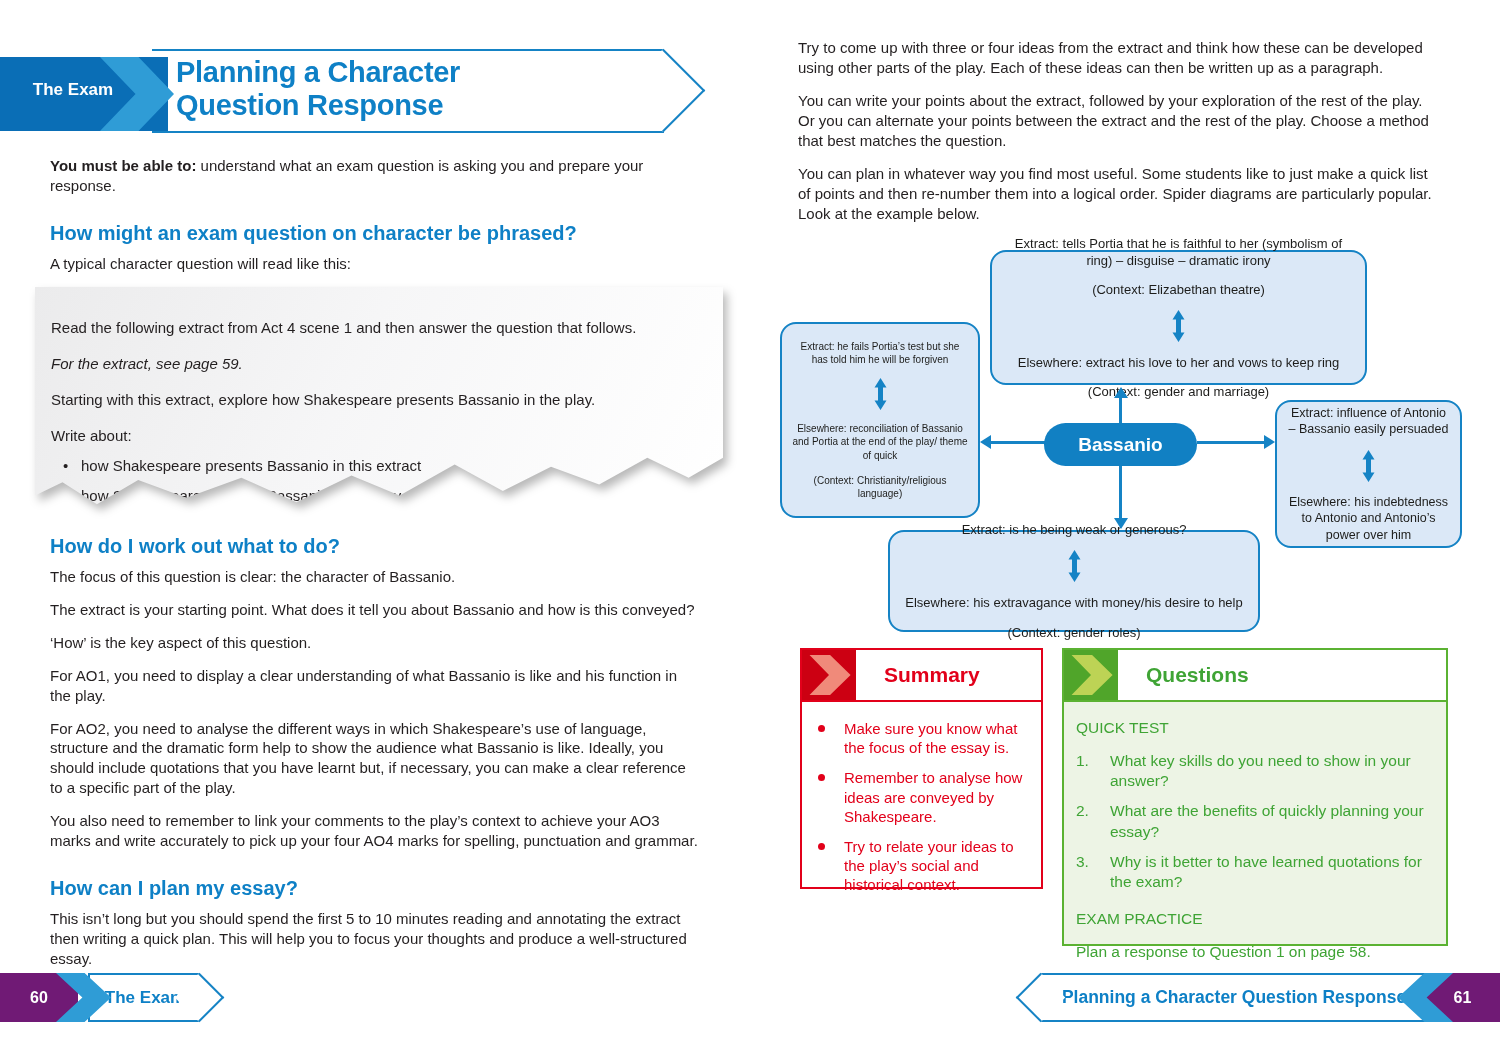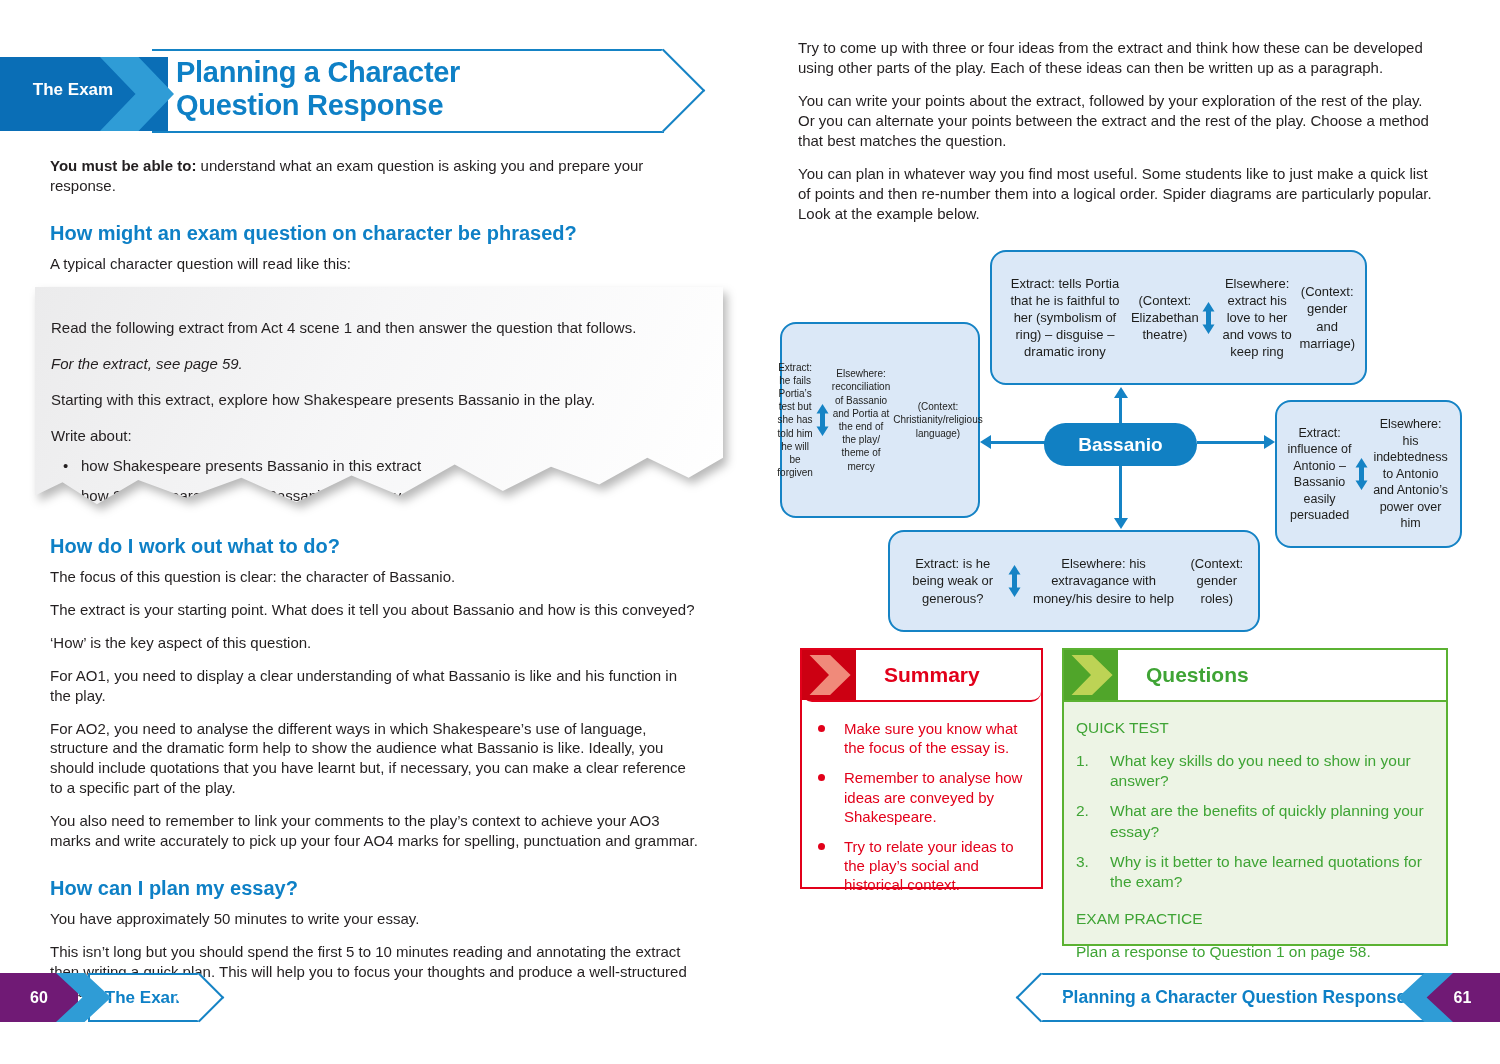--- a/index.html
+++ b/index.html
@@ -34,21 +34,21 @@
           clip-path:polygon(0 0,100% 0,100% 77%,95% 86%,89% 77%,82% 89%,75% 81%,68% 92%,61% 80%,
                             53% 94%,46% 85%,38% 97%,30% 86%,22% 95%,15% 87%,9% 98%,4% 88%,0 94%); }
   .torn p { margin:16px 0 10px; font-size:15px; line-height:1.33; }
   .torn .it { font-style:italic; }
   .t-bullet { display:grid; grid-template-columns:30px 1fr; margin:0 0 11px; font-size:15px; line-height:1.3; }
   .t-bullet::before { content:"•"; margin-left:12px; }
 
   
   .diagram { position:absolute; left:780px; top:248px; width:682px; height:392px; }
   .dbox { position:absolute; background:#dbe8f7; border:2px solid #1583c5; border-radius:16px;
-          display:flex; flex-direction:row; align-items:center; justify-content:center; gap:3px;
+          display:flex; flex-direction:column; align-items:center; justify-content:center; gap:12px;
           text-align:center; font-size:13px; line-height:1.32; color:#1d1d1b; padding:8px 10px; box-sizing:border-box; }
   .dbox-top    { left:210px; top:2px;   width:377px; height:135px; }
   .dbox-left   { left:0;     top:74px;  width:200px; height:196px; font-size:10px; }
   .dbox-right  { left:495px; top:152px; width:187px; height:148px; font-size:12.5px; }
   .dbox-bottom { left:108px; top:282px; width:372px; height:102px; }
   .pill { position:absolute; left:264px; top:175px; width:153px; height:43px; background:#1180c3;
           border-radius:22px; display:flex; align-items:center; justify-content:center;
           color:#fff; font-weight:bold; font-size:19px; z-index:2; }
   .dline { position:absolute; background:#1583c5; }
   .ah { position:absolute; width:0; height:0; }
@@ -56,21 +56,21 @@
   .ah-down  { border-left:7px solid transparent; border-right:7px solid transparent; border-top:11px solid #1583c5; }
   .ah-left  { border-top:7px solid transparent; border-bottom:7px solid transparent; border-right:11px solid #1583c5; }
   .ah-right { border-top:7px solid transparent; border-bottom:7px solid transparent; border-left:11px solid #1583c5; }
   .dblarrow { width:13px; height:32px; flex:0 0 auto; }
 
   
   .info-box { position:absolute; box-sizing:border-box; background:#fff; }
   .sum-box { left:800px; top:648px; width:243px; height:241px; border:2.5px solid #e2001a; }
   .q-box   { left:1062px; top:648px; width:386px; height:298px; border:2.5px solid #5bb232; }
   .box-hdr { height:52px; display:flex; align-items:center; background:#fff; box-sizing:border-box; }
-  .sum-box .box-hdr { border-bottom:2.5px solid #e2001a;border-radius:10px; }
+  .sum-box .box-hdr { border-bottom:2.5px solid #e2001a; }
   .q-box   .box-hdr { border-bottom:2.5px solid #5bb232;text-align:center; }
   .hdr-icon { width:54px; height:100%; position:relative; flex:0 0 auto; }
   .sum-icon { background:#cc0012; }
   .q-icon   { background:#50a52a; }
   .hdr-icon::after { content:""; position:absolute; inset:0;
                      clip-path:polygon(14% 10%,52% 10%,90% 50%,52% 90%,14% 90%,50% 50%); }
   .sum-icon::after { background:#f08a7a; }
   .q-icon::after   { background:#bdd355; }
   .box-title { font-weight:bold; font-size:21px; margin-left:28px; }
   .sum-title { color:#e2001a; }
@@ -151,21 +151,20 @@
 
     <div class="sec-h">How do I work out what to do?</div>
     <p class="body">The focus of this question is clear: the character of Bassanio.</p>
     <p class="body">The extract is your starting point. What does it tell you about Bassanio and how is this conveyed?</p>
     <p class="body">‘How’ is the key aspect of this question.</p>
     <p class="body">For AO1, you need to display a clear understanding of what Bassanio is like and his function in the play.</p>
     <p class="body">For AO2, you need to analyse the different ways in which Shakespeare’s use of language, structure and the dramatic form help to show the audience what Bassanio is like. Ideally, you should include quotations that you have learnt but, if necessary, you can make a clear reference to a specific part of the play.</p>
     <p class="body">You also need to remember to link your comments to the play’s context to achieve your AO3 marks and write accurately to pick up your four AO4 marks for spelling, punctuation and grammar.</p>
 
     <div class="sec-h">How can I plan my essay?</div>
-    <p class="body">You have approximately 50 minutes to write your essay.</p>
     <p class="body">This isn’t long but you should spend the first 5 to 10 minutes reading and annotating the extract then writing a quick plan. This will help you to focus your thoughts and produce a well-structured essay.</p>
   </div>
 
   <div class="right-col">
     <p class="body">Try to come up with three or four ideas from the extract and think how these can be developed using other parts of the play. Each of these ideas can then be written up as a paragraph.</p>
     <p class="body">You can write your points about the extract, followed by your exploration of the rest of the play. Or you can alternate your points between the extract and the rest of the play. Choose a method that best matches the question.</p>
     <p class="body">You can plan in whatever way you find most useful. Some students like to just make a quick list of points and then re-number them into a logical order. Spider diagrams are particularly popular. Look at the example below.</p>
   </div>
 
   <div class="diagram">
@@ -178,21 +177,21 @@
         </svg>
       <div>Elsewhere: extract his love to her and vows to keep ring</div>
       <div>(Context: gender and marriage)</div>
     </div>
 
     <div class="dbox dbox-left">
       <div>Extract: he fails Portia’s test but she has told him he will be forgiven</div>
       <svg class="dblarrow" viewBox="0 0 13 32">
           <use href="#dbl-arrow-path"></use>
         </svg>
-      <div>Elsewhere: reconciliation of Bassanio and Portia at the end of the play/ theme of mercy</div>
+      <div>Elsewhere: reconciliation of Bassanio and Portia at the end of the play/ theme of quick</div>
       <div>(Context: Christianity/religious language)</div>
     </div>
 
     <div class="dbox dbox-right">
       <div>Extract: influence of Antonio – Bassanio easily persuaded</div>
       <svg class="dblarrow" viewBox="0 0 13 32">
           <use href="#dbl-arrow-path"></use>
         </svg>
       <div>Elsewhere: his indebtedness to Antonio and Antonio’s power over him</div>
     </div>

